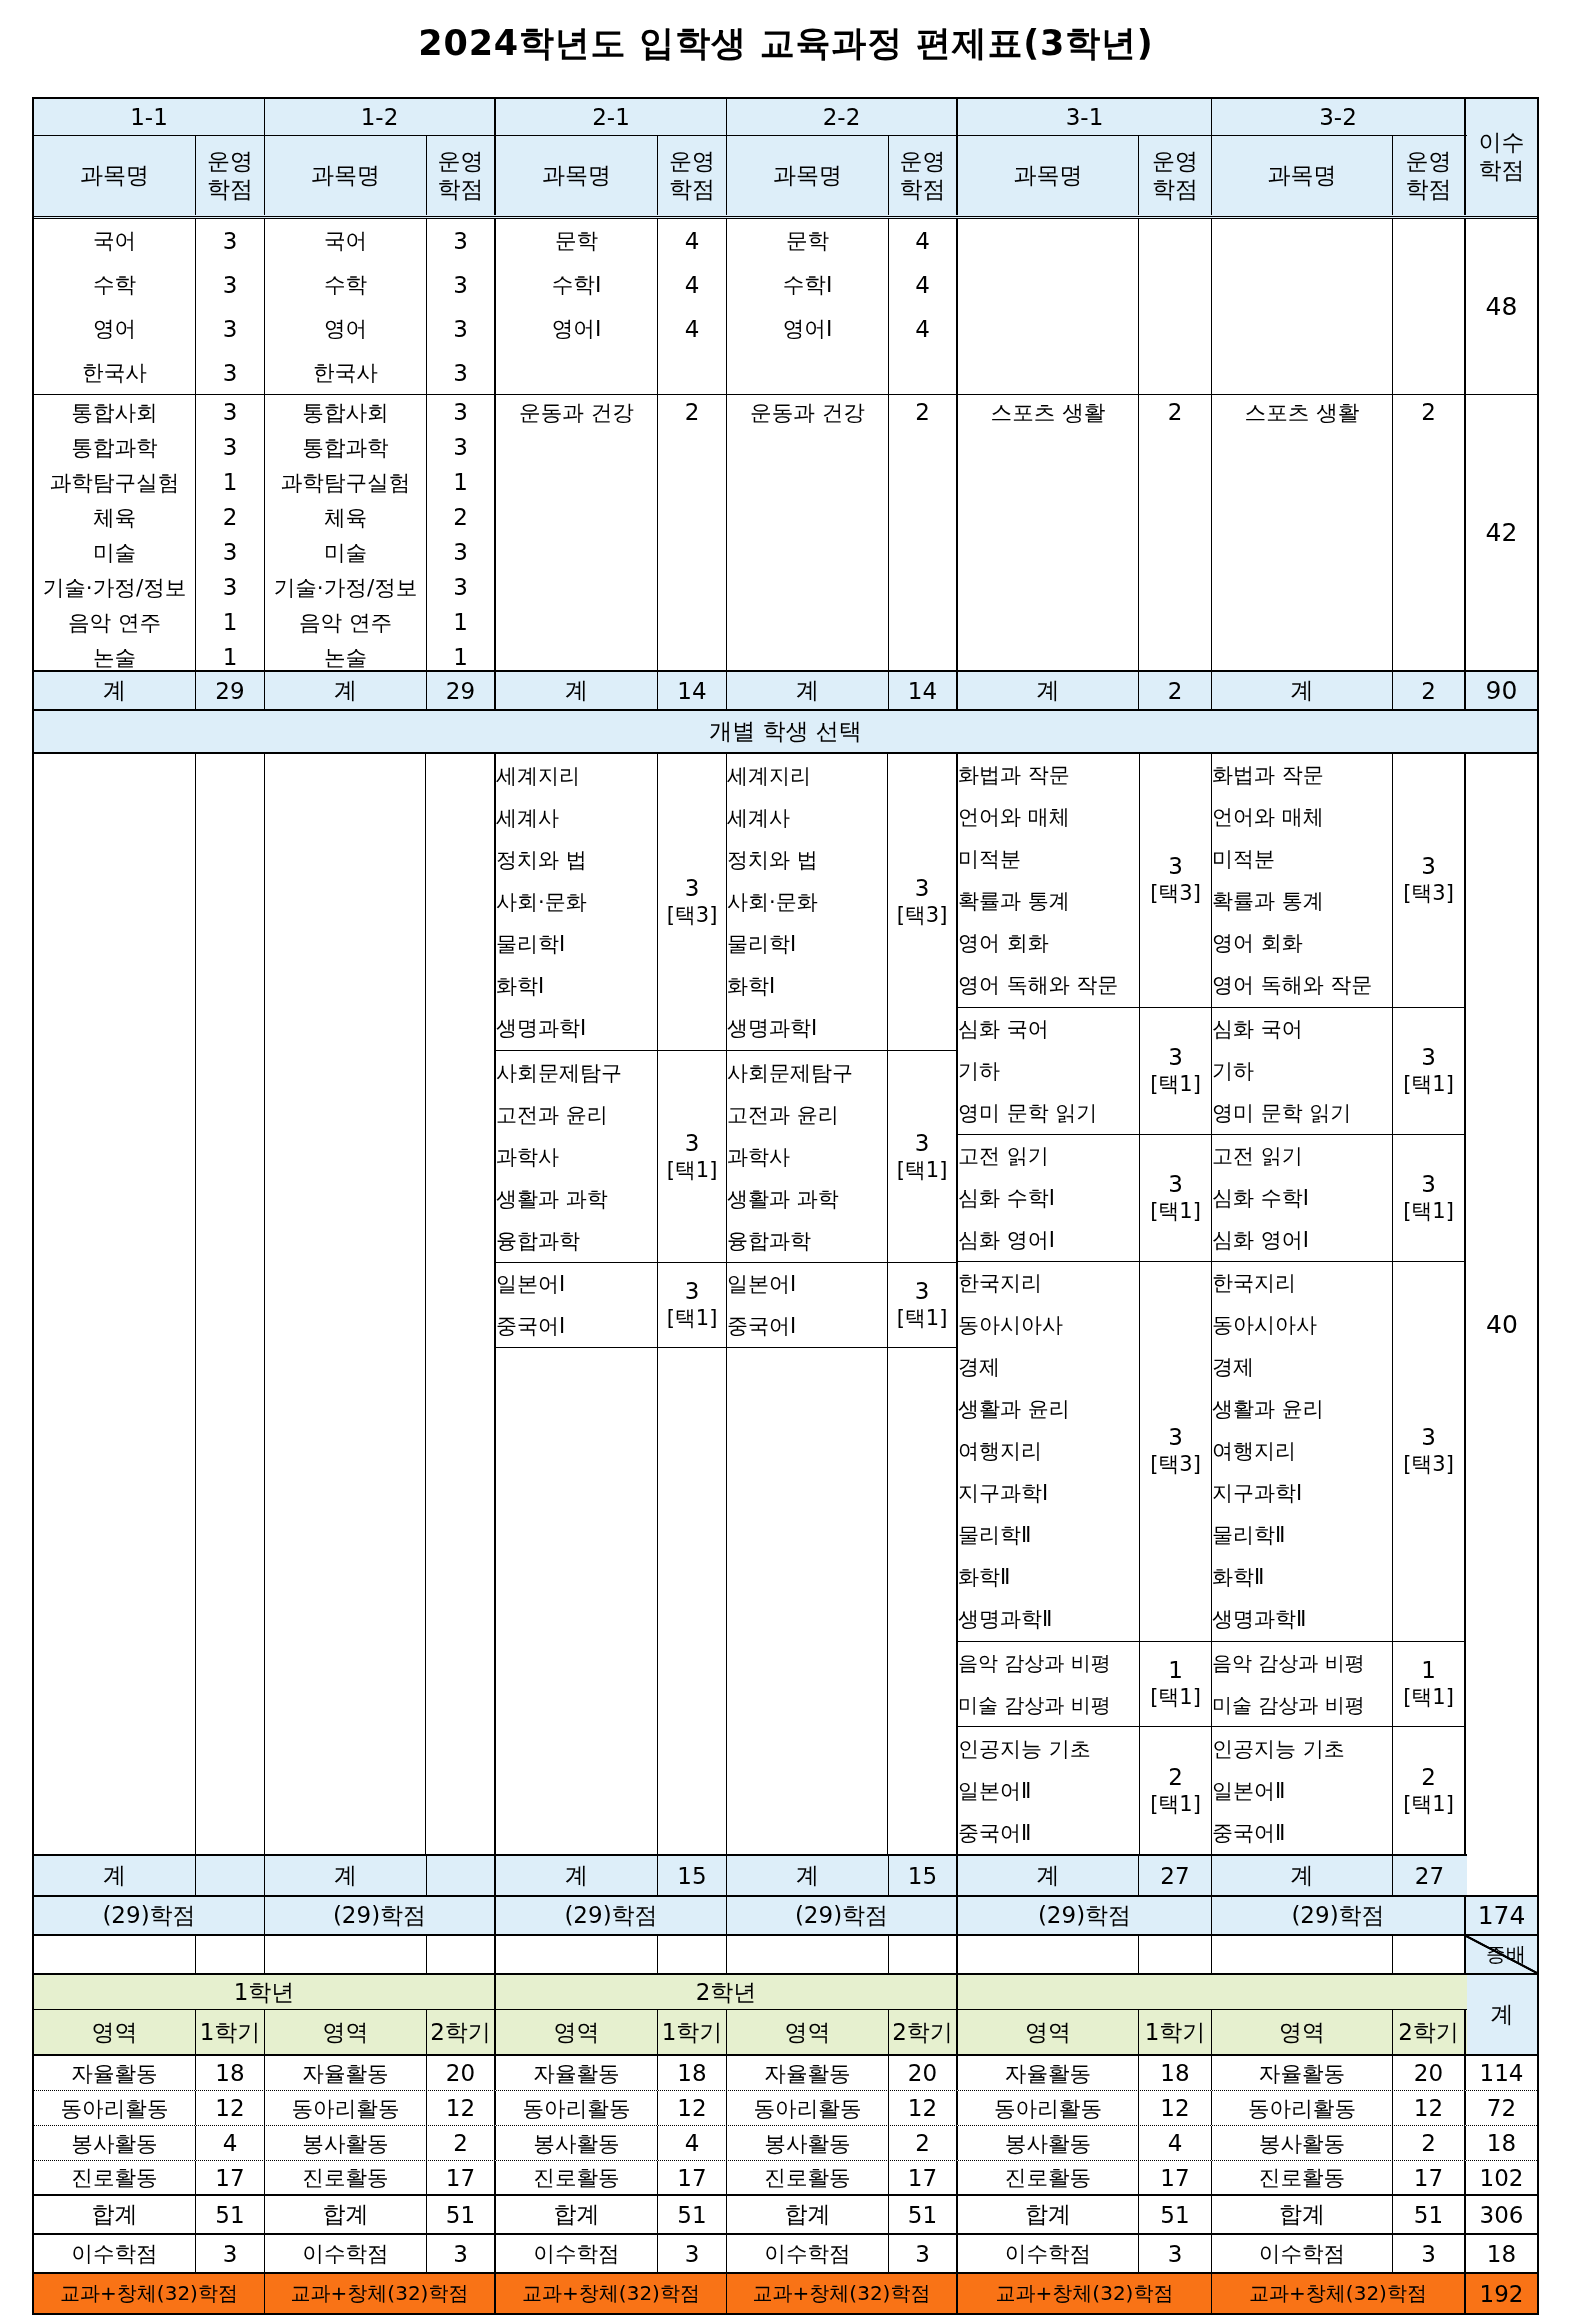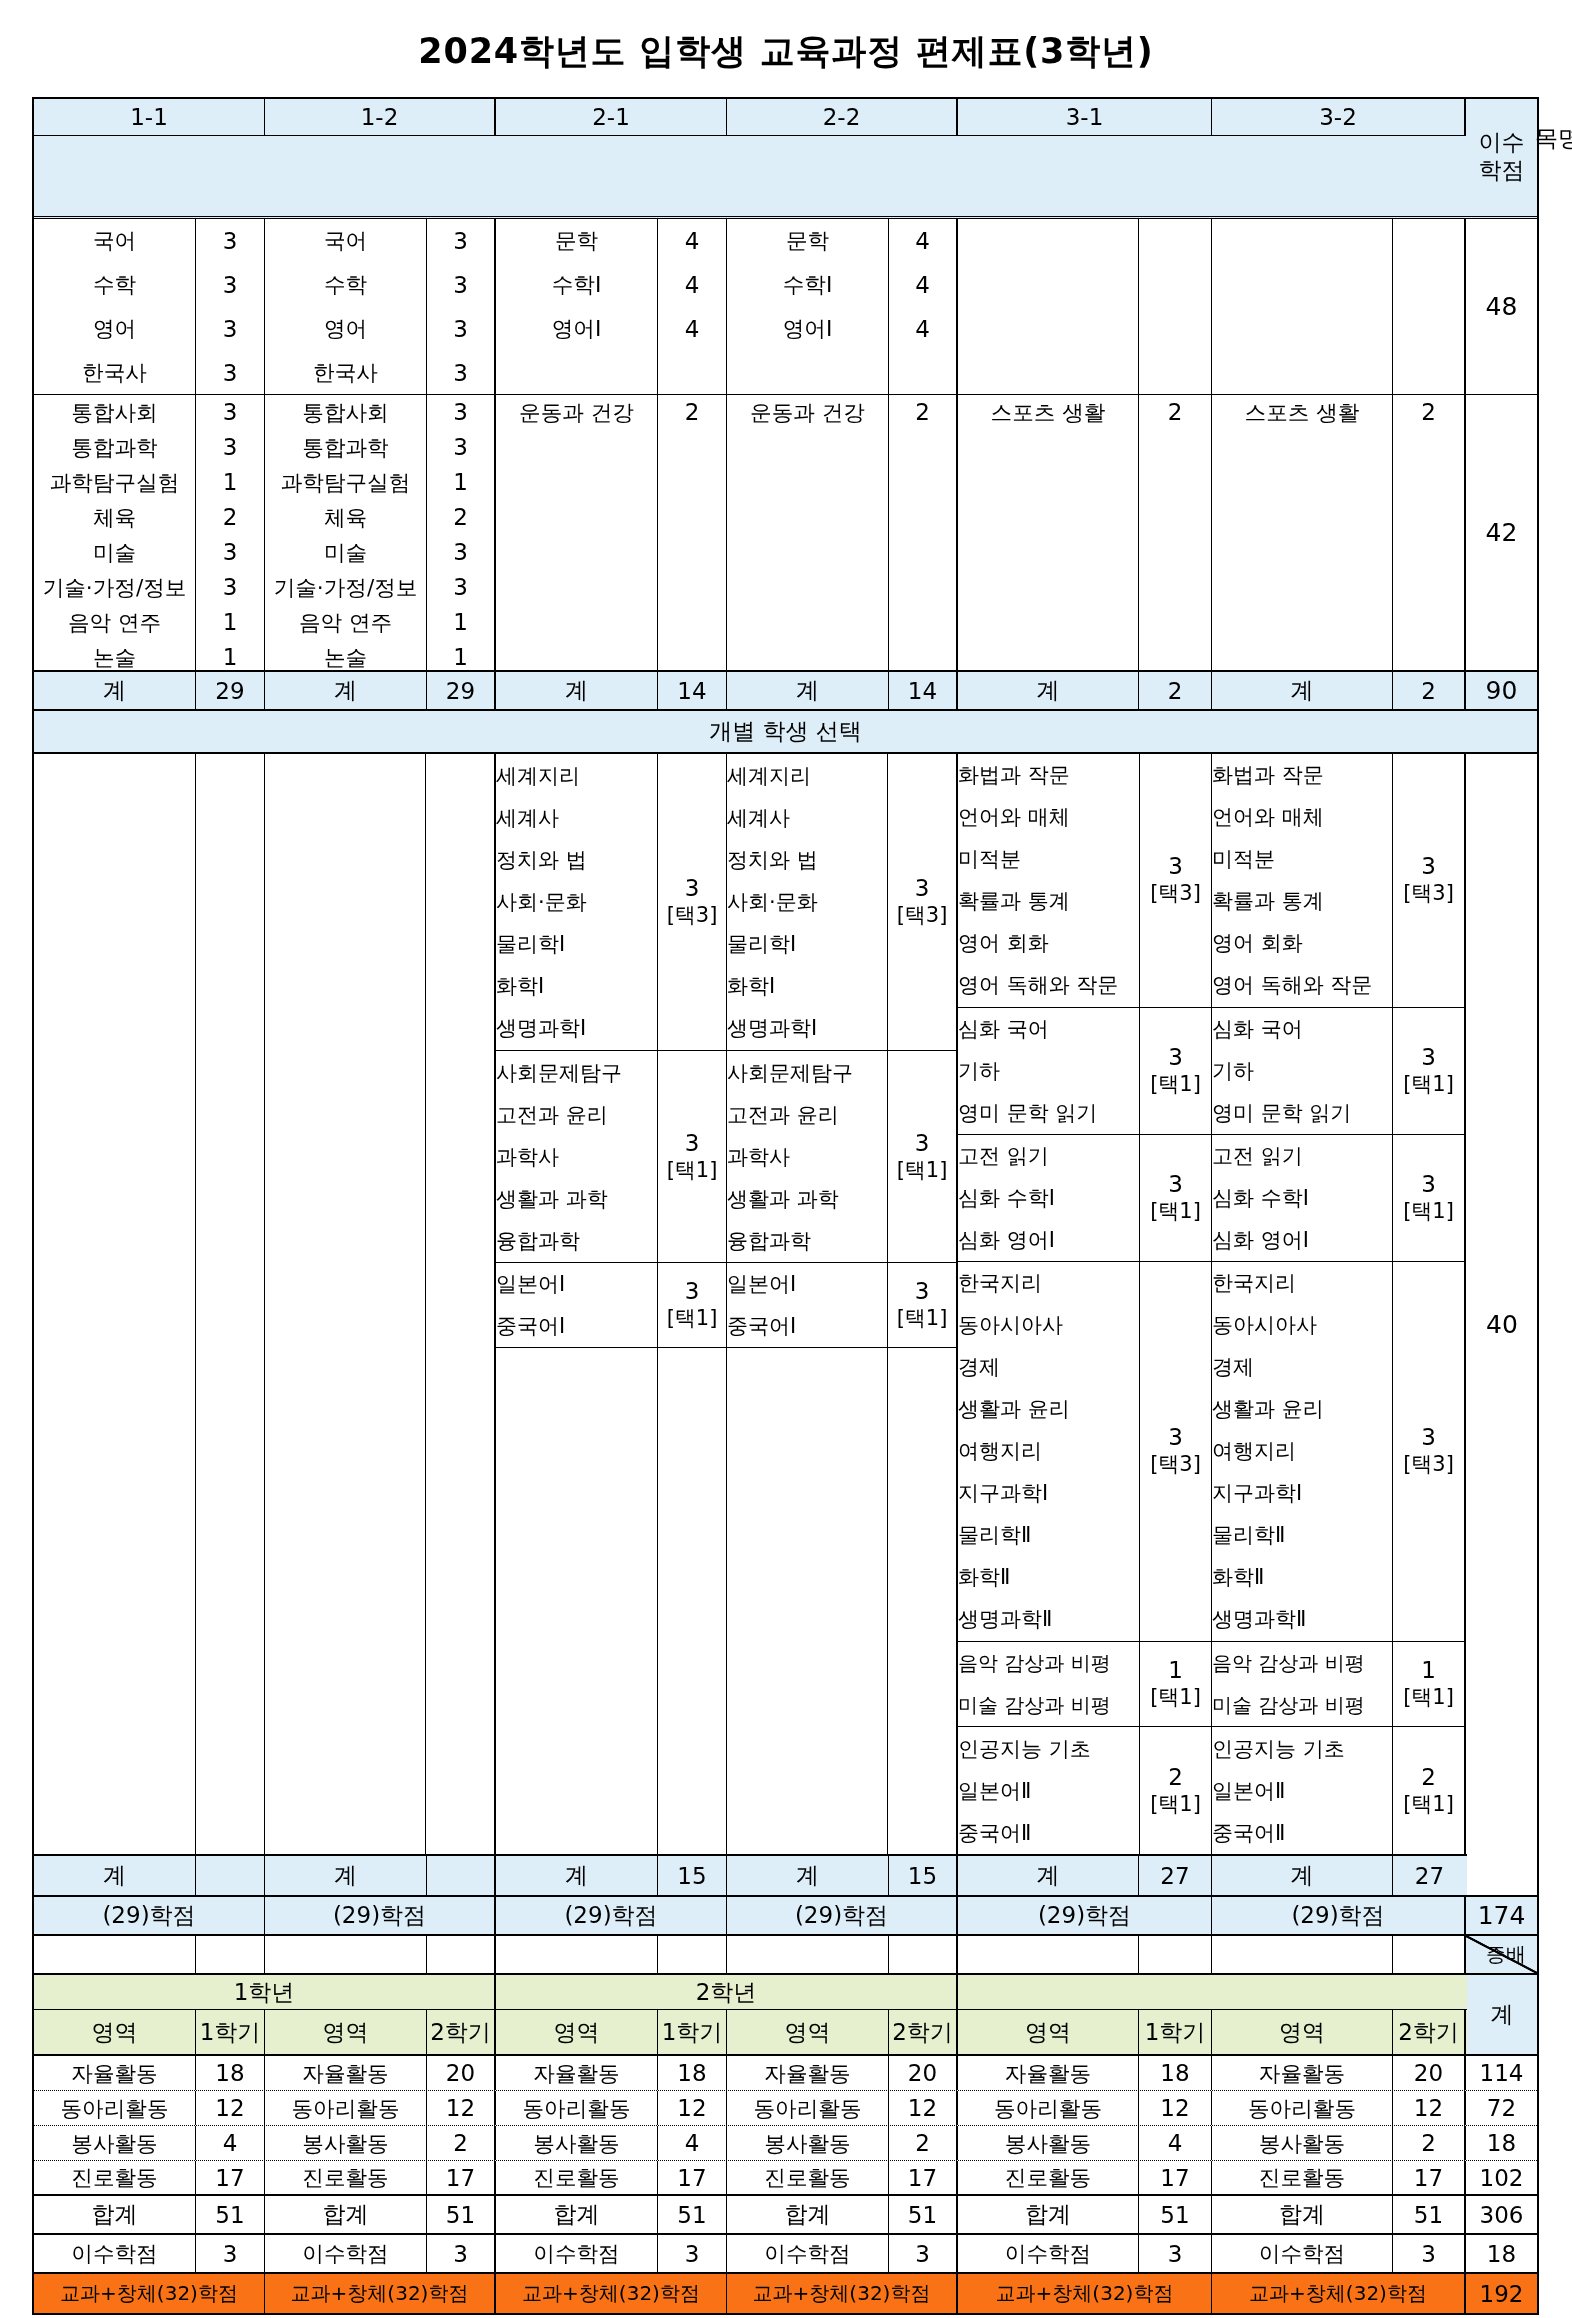--- a/index.html
+++ b/index.html
@@ -1,19 +1,19 @@
 <!DOCTYPE html>
 <html style="font-size:12.3px"><head>
 <meta charset="utf-8">
 <style>
   *{box-sizing:border-box;margin:0;padding:0}
   html,body{background:#fff}
   .page{width:1572px;height:2319px;background:#fff;position:relative;
         font-family:"DejaVu Sans","Liberation Sans",sans-serif;color:#000}
-  .title{text-align:center;padding-top:28px;font-size:35px;font-weight:bold;letter-spacing:0.8px}
+  .title{text-align:center;padding-top:20px;font-size:35px;font-weight:bold;letter-spacing:0.8px}
   .tbl{position:absolute;left:32px;top:97px;width:1507px;border:2.3px solid #000;background:#fff}
   .band{display:flex;width:100%;border-bottom:0.8px solid #000}
   .cell{border-right:0.8px solid #000;display:flex;flex-direction:column;align-items:center;
         justify-content:center;text-align:center;overflow:hidden}
   .list{justify-content:flex-start}
   .yb{border-right-width:2.3px}
   .last{border-right:none}
   .sn{width:162px}.sc{width:69px}.tn{width:181px}.tc{width:73px}
   .p12{width:231px}.p3{width:254px}
   .wy1{width:462px}.wy2{width:462px}.wy3{width:508px}
@@ -23,21 +23,21 @@
   .bggray{background:#f97316}
   .f26{font-size:20px}.f27{font-size:21px}.f28{font-size:21.6px}.f30{font-size:23px}.f32{font-size:25px}
   .bold{font-weight:normal}
   .pre{white-space:pre-line;line-height:1.2}
   .line{white-space:nowrap}
   .lh57 .line{height:44px;line-height:44px}
   .lh45 .line{height:35px;line-height:35px}
   .lh55 .line{height:42px;line-height:42px}
   
   .hdr{height:120px;border-bottom:3.1px double #000}
-  .hleft{width:1433px;display:flex;flex-direction:row}
+  .hleft{width:1433px;display:flex;flex-direction:column}
   .hrow1{display:flex;height:37px;border-bottom:0.8px solid #000}
   .hrow2{display:flex;height:79px}
   .hrow1 .cell,.hrow2 .cell{height:100%}
   .htot{width:69px;height:115px}
   
   .b1{height:176px}
   .b2{height:277px;border-bottom:2.3px solid #000}
   .sumrow{height:39px;border-bottom:2.3px solid #000}
   .selrow{height:43px;border-bottom:2.3px solid #000}
   

